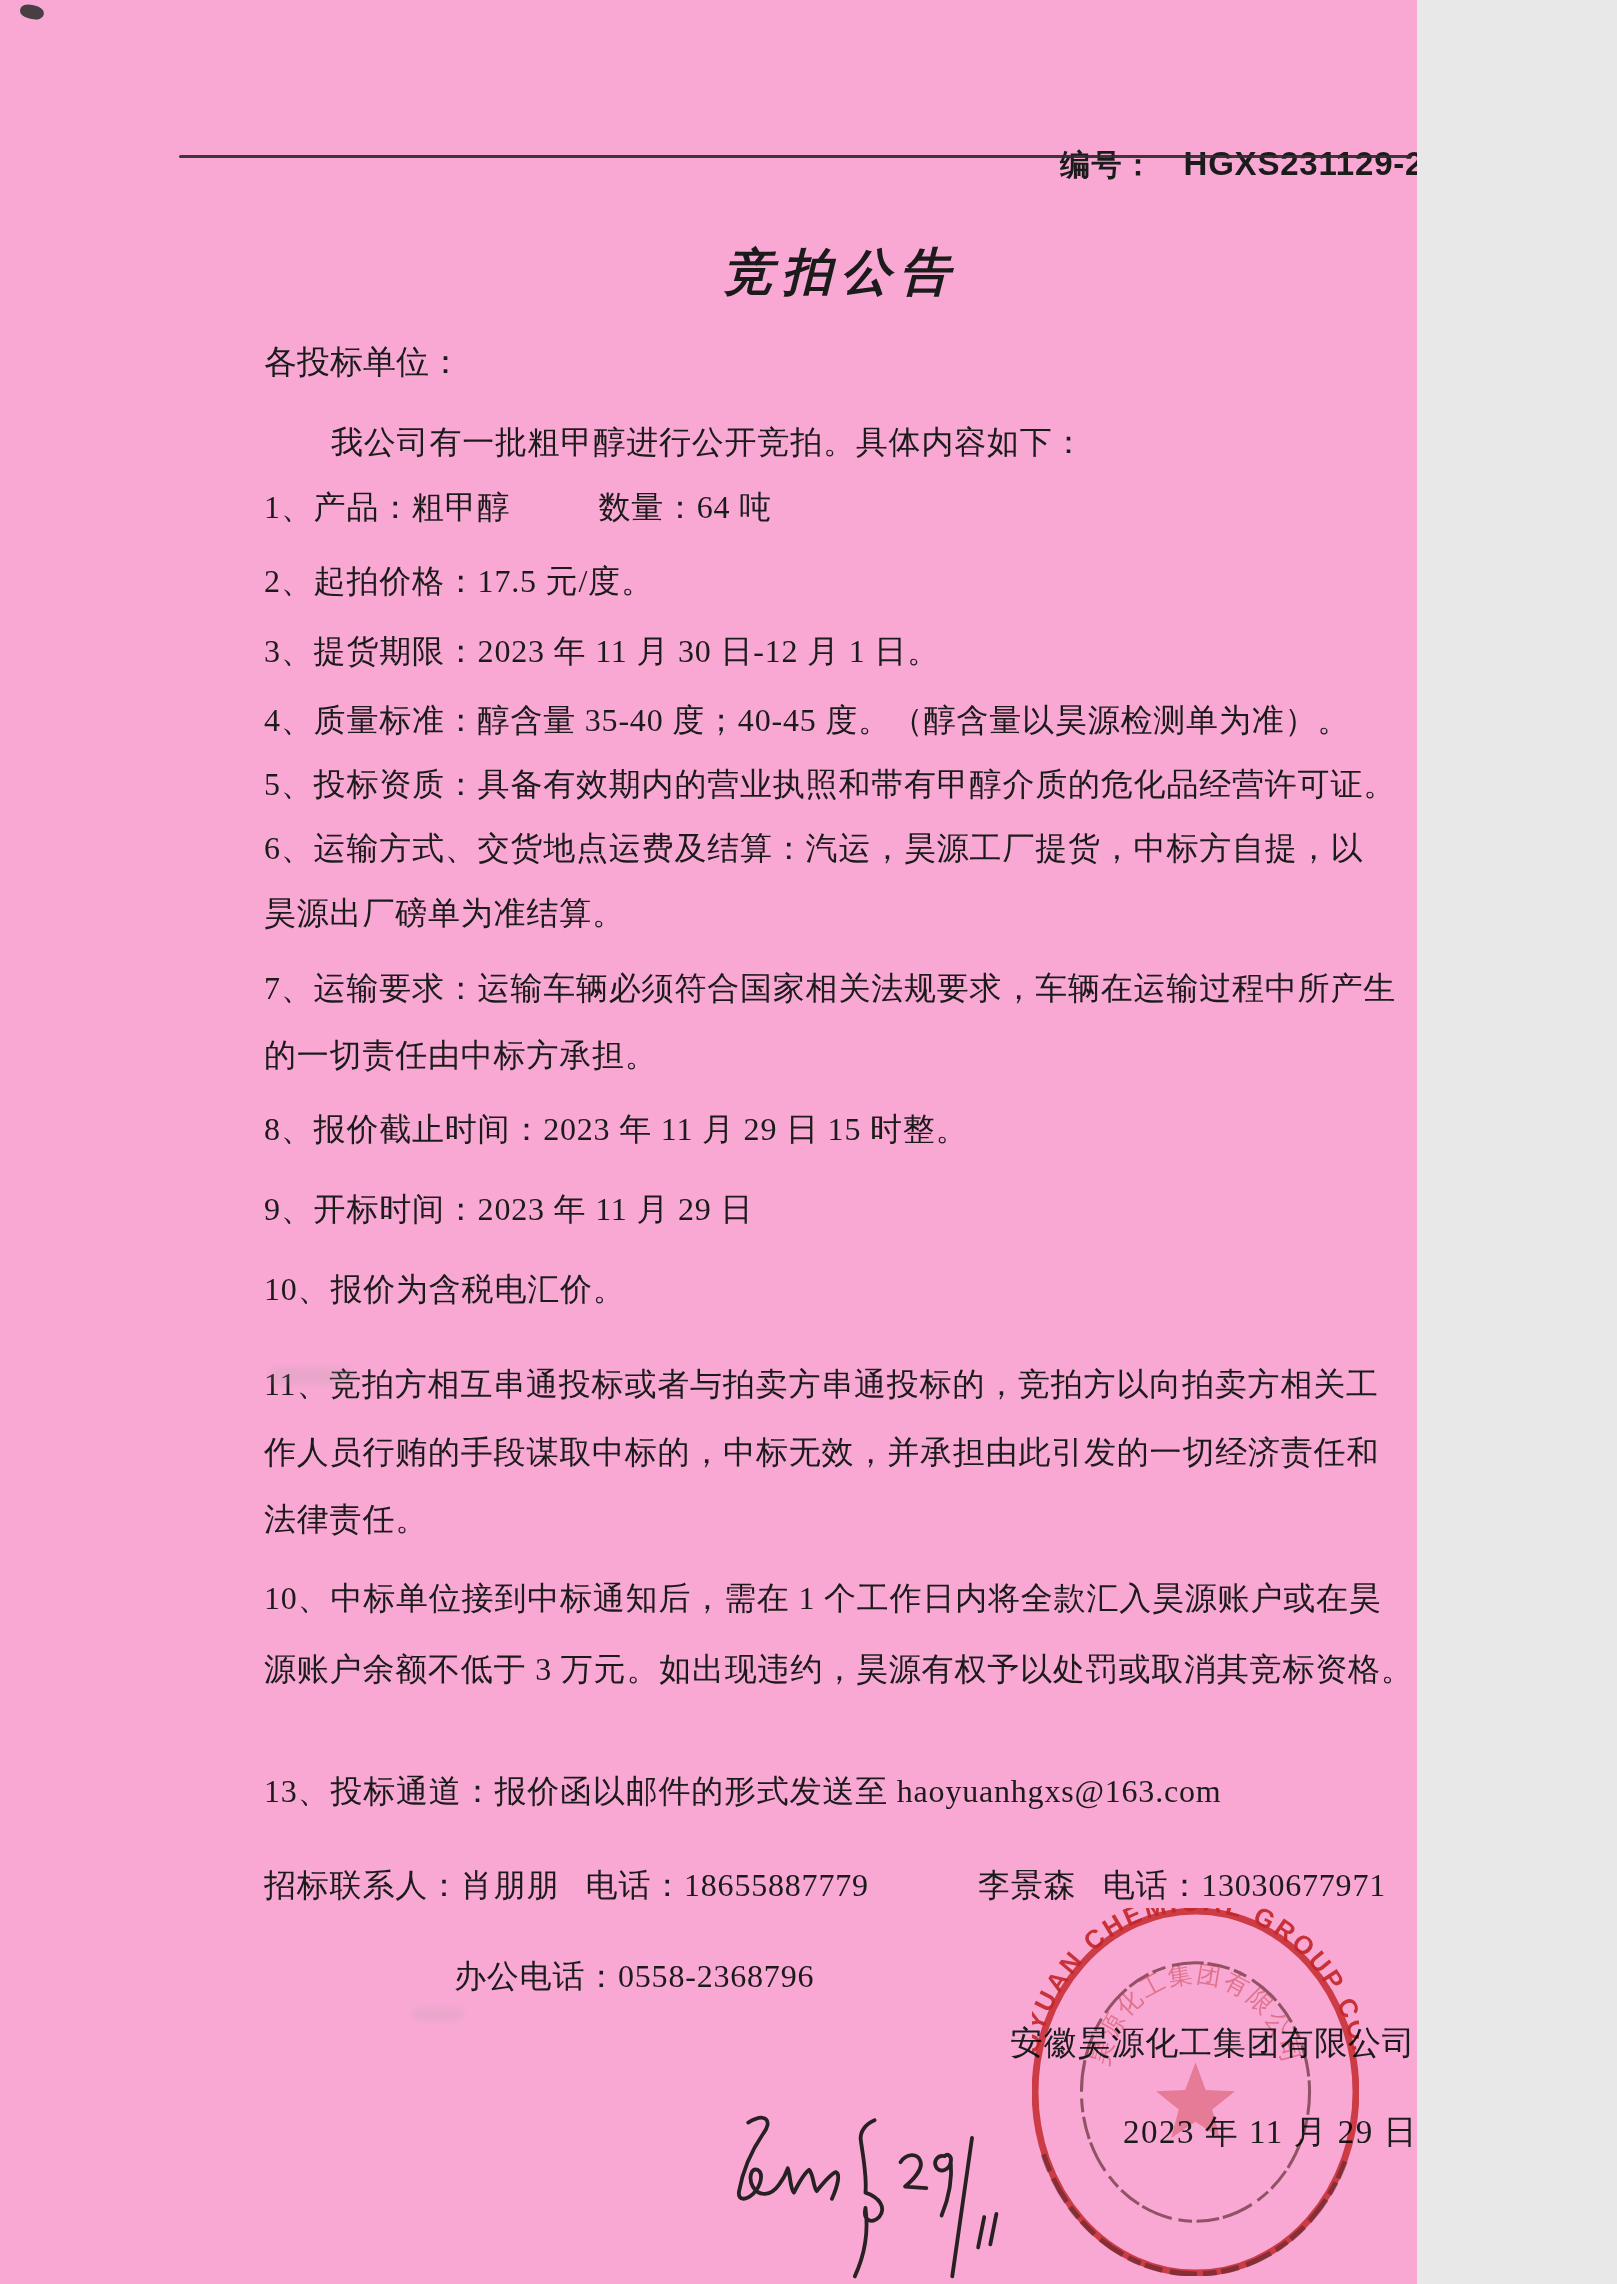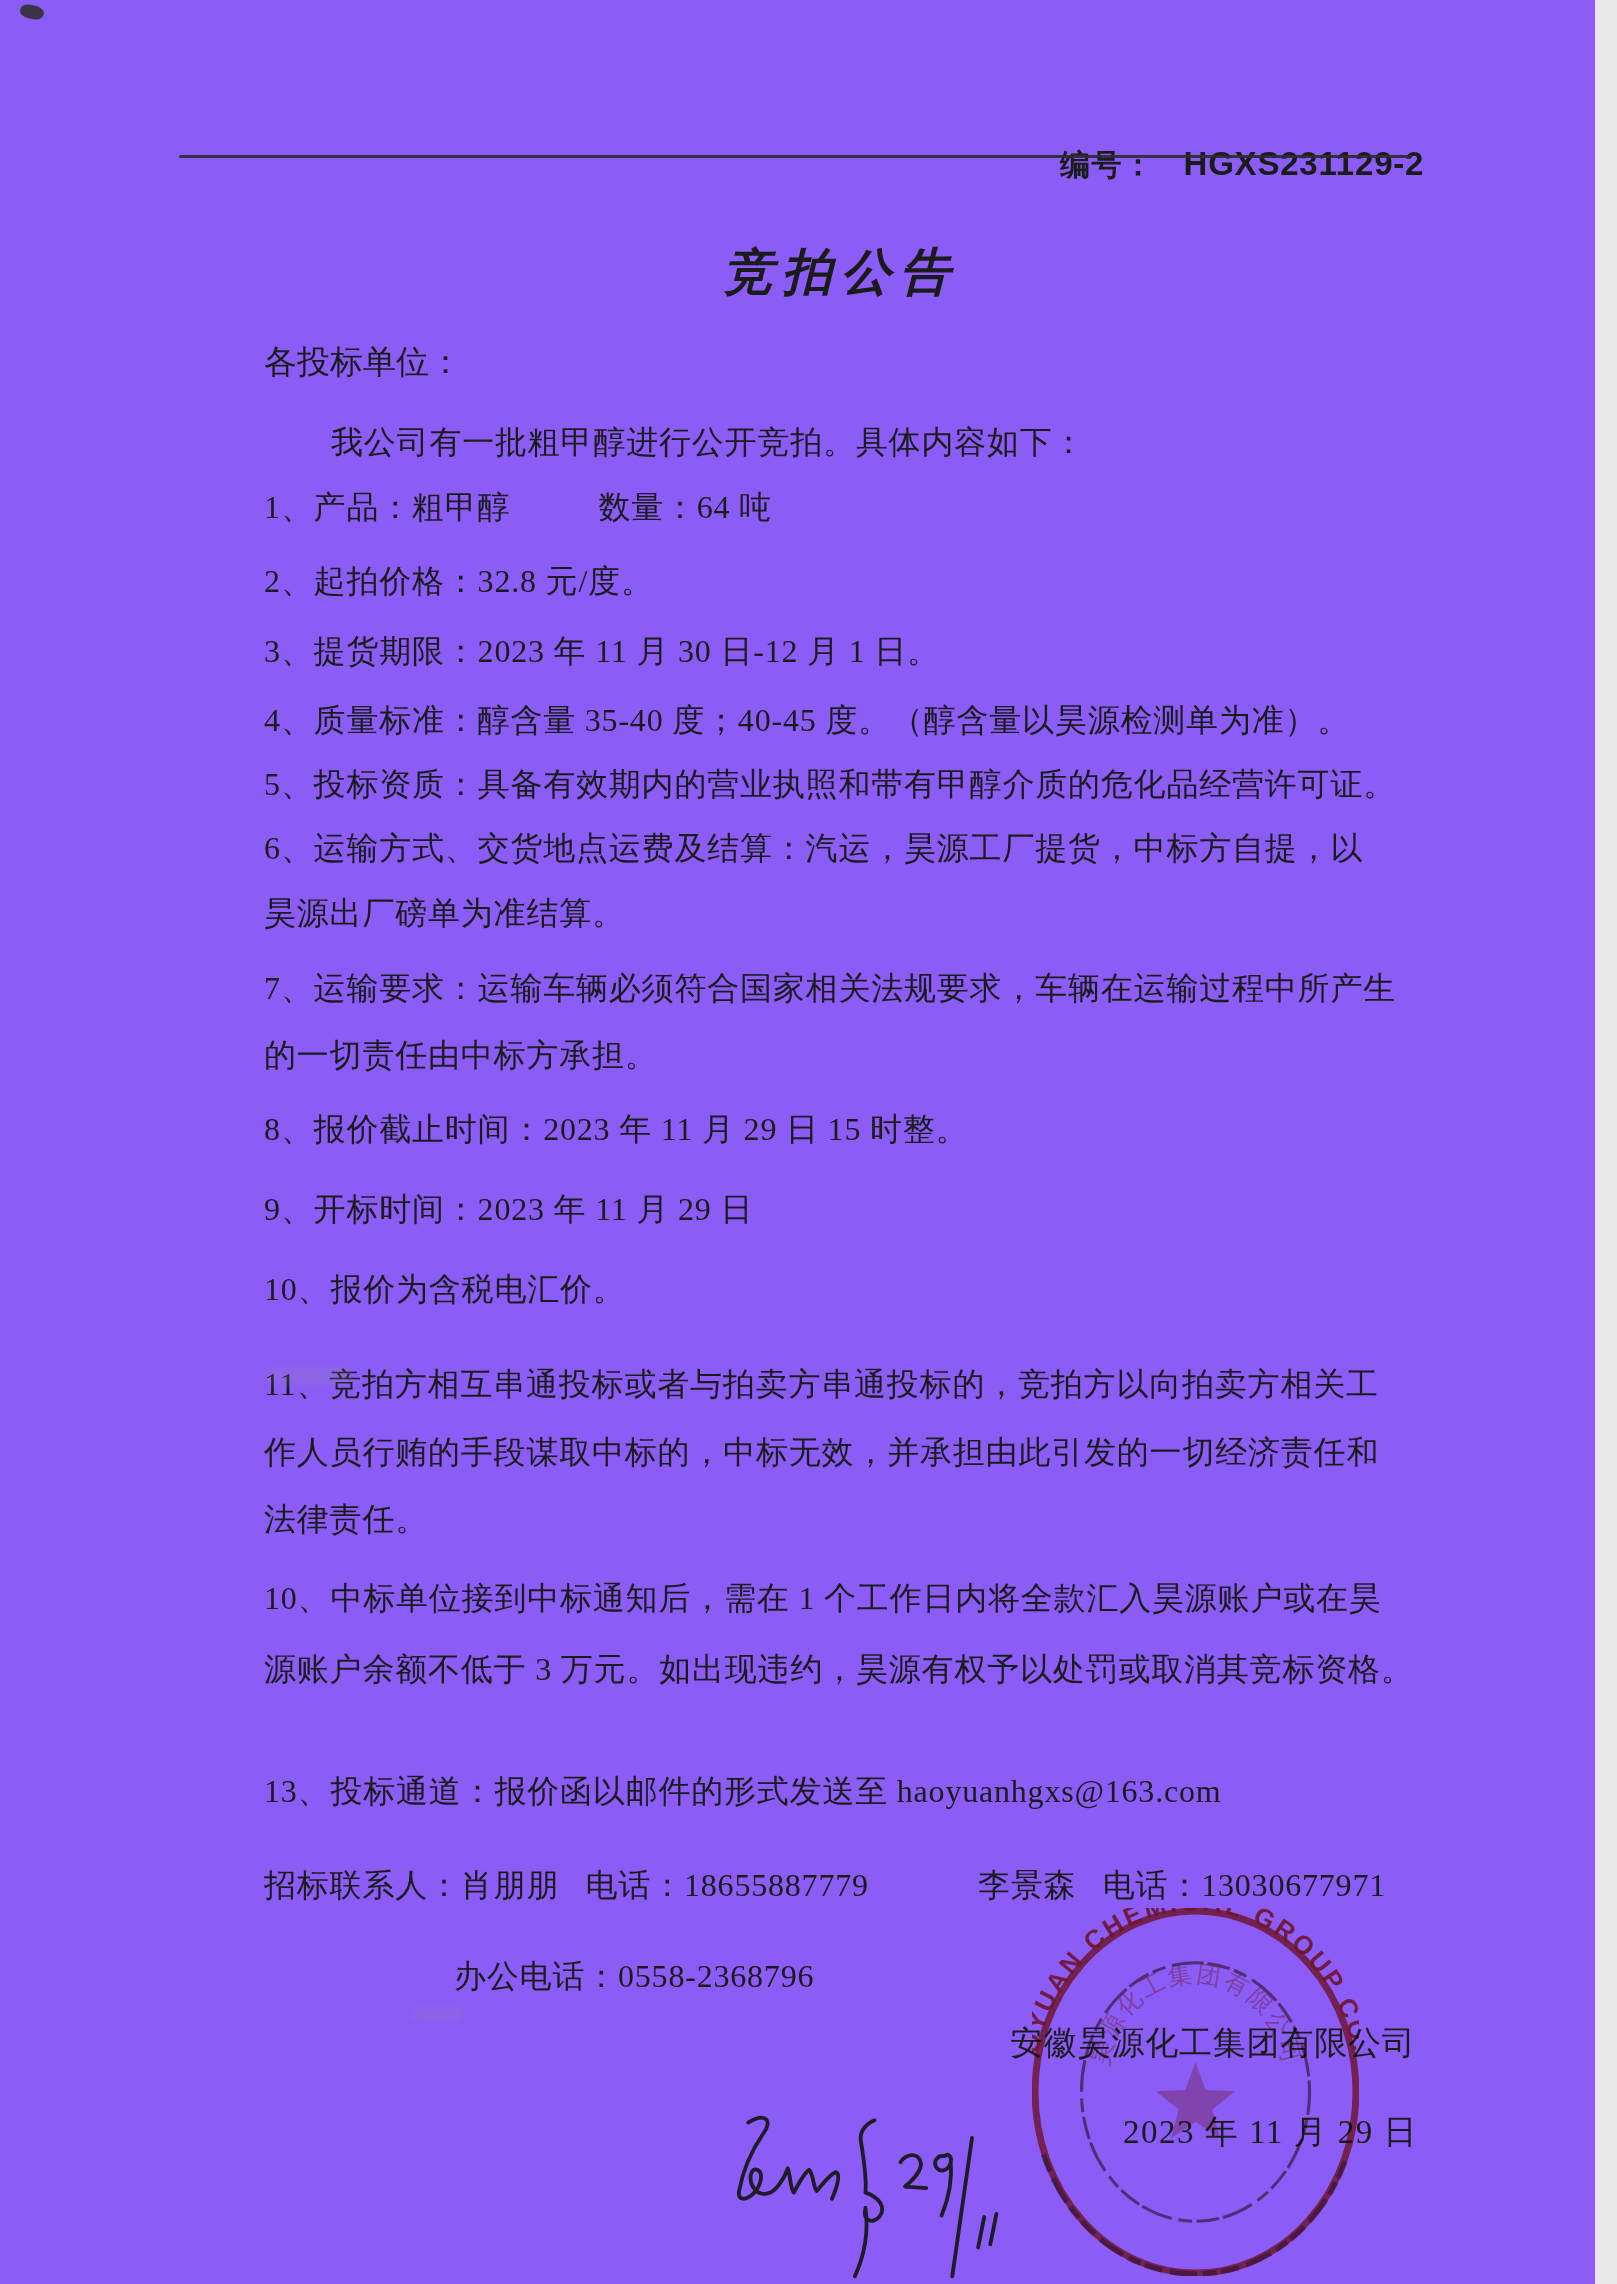--- a/index.html
+++ b/index.html
@@ -1,19 +1,19 @@
 <!DOCTYPE html>
 <html style="font-size:12px"><head>
 <meta charset="utf-8">
 <style>
   html,body{margin:0;padding:0;background:#e8e8e8;}
   .page{
     position:relative;
-    width:1595px;height:2284px;
-    background:#8b5cf6;
+    width:1417px;height:2284px;
+    background:#f9a8d4;
     overflow:hidden;
     font-family:"Liberation Serif","DejaVu Serif",serif;
     color:#1b1b1b;
   }
   .abs{position:absolute;white-space:pre;}
   .doc-header{top:111px;left:1024px;font-size:30px;font-weight:700;letter-spacing:1.5px;}
   .doc-header .code{font-family:"Liberation Sans","DejaVu Sans",sans-serif;font-size:33px;letter-spacing:0.8px;margin-left:29px;}
   .rule{top:155px;left:179px;width:1233px;height:3px;background:#2c2c2c;border-radius:1.5px;opacity:.92;}
   .title{top:239px;left:723px;font-size:50px;font-weight:700;letter-spacing:9px;
          font-family:"Liberation Sans","DejaVu Sans",sans-serif;font-style:italic;}
@@ -48,21 +48,21 @@
     <span>编号：</span><span class="code">HGXS231129-2</span>
   </div>
   <div class="abs rule"></div>
 
   <div class="abs title">竞拍公告</div>
 
   <div class="abs salutation">各投标单位：</div>
   <div class="abs intro">我公司有一批粗甲醇进行公开竞拍。具体内容如下：</div>
 
   <div class="ln l0">1、产品：粗甲醇          数量：64 吨</div>
-  <div class="ln l1">2、起拍价格：32.8 元/度。</div>
+  <div class="ln l1">2、起拍价格：17.5 元/度。</div>
   <div class="ln l2">3、提货期限：2023 年 11 月 30 日-12 月 1 日。</div>
   <div class="ln l3">4、质量标准：醇含量 35-40 度；40-45 度。（醇含量以昊源检测单为准）。</div>
   <div class="ln l4">5、投标资质：具备有效期内的营业执照和带有甲醇介质的危化品经营许可证。</div>
   <div class="ln l5">6、运输方式、交货地点运费及结算：汽运，昊源工厂提货，中标方自提，以</div>
   <div class="ln l6">昊源出厂磅单为准结算。</div>
   <div class="ln l7">7、运输要求：运输车辆必须符合国家相关法规要求，车辆在运输过程中所产生</div>
   <div class="ln l8">的一切责任由中标方承担。</div>
   <div class="ln l9">8、报价截止时间：2023 年 11 月 29 日 15 时整。</div>
   <div class="ln l10">9、开标时间：2023 年 11 月 29 日</div>
   <div class="ln l11">10、报价为含税电汇价。</div>

